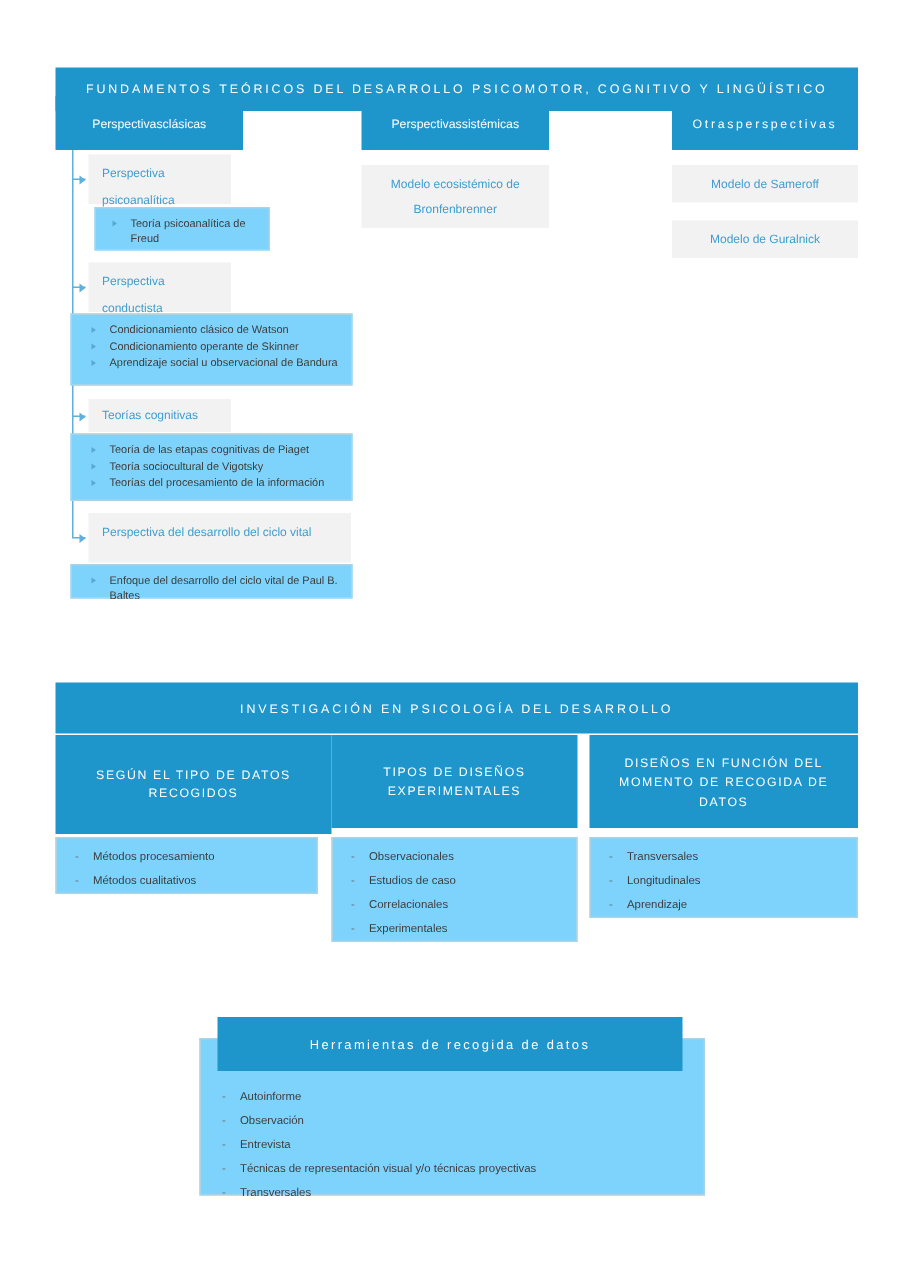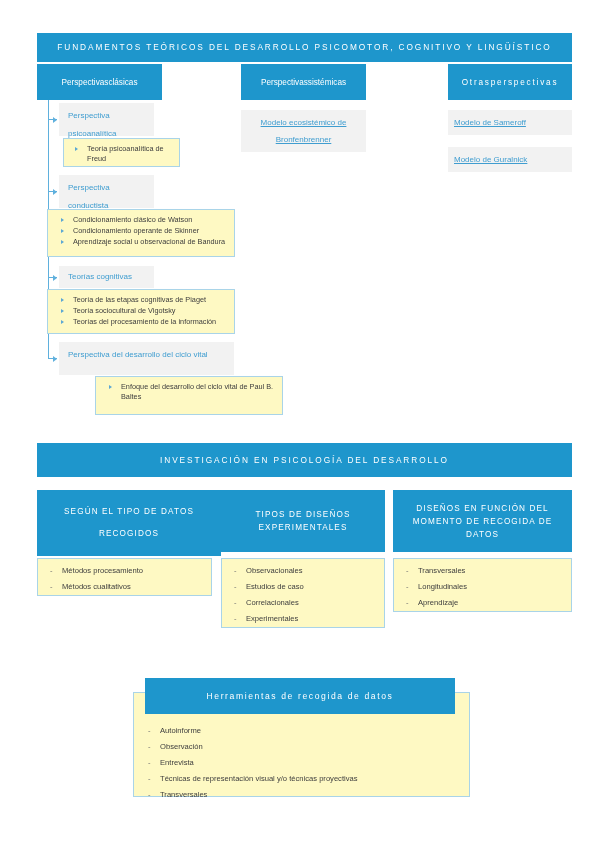--- a/index.html
+++ b/index.html
@@ -9,44 +9,45 @@
     -webkit-font-smoothing:antialiased;
   }
   .abs{position:absolute;box-sizing:border-box;}
 
   
   .banner{
     background:#1e96cc;color:#ffffff;
     display:flex;align-items:center;justify-content:center;text-align:center;
     font-size:8.3px;letter-spacing:1.9px;line-height:13px;font-weight:400;
     padding:2px 6px;
+    margin-top:12px;
   }
 
   
   .colhead{
     background:#1e96cc;color:#ffffff;
     display:flex;flex-direction:row;align-items:center;justify-content:center;
     text-align:center;font-size:8.2px;line-height:19px;
   }
   .colhead.sp{letter-spacing:1.8px;}
 
   
   .greynode{
     background:#f2f2f2;color:#3f9dd0;
     font-size:8px;line-height:18px;
     padding:4px 8px 4px 9px;
   }
   .greynode.ctr{
-    display:flex;align-items:center;justify-content:flex-start;text-align:center;
-    line-height:17px;padding:4px 6px;text-decoration:underline;
+    display:flex;align-items:center;justify-content:center;text-align:center;
+    line-height:17px;padding:4px 6px;
   }
 
   
   .card{
-    background:#fef9c3;border:1px solid #a9d4e8;
+    background:#7dd3fc;border:1px solid #a9d4e8;
     padding:5px 7px 5px 8px;
   }
   .card ul{margin:0;padding:0;list-style:none;}
   .card li{
     position:relative;padding-left:15px;
     font-size:7.3px;line-height:9.6px;color:#3d3d3d;
     margin-bottom:1.5px;
   }
   .card li .tri{
     position:absolute;left:3px;top:3px;
@@ -127,42 +128,42 @@
     <li><span class="tri"></span><span>Teoría sociocultural de Vigotsky</span></li>
     <li><span class="tri"></span><span>Teorías del procesamiento de la información</span></li>
   </ul>
 </div>
 
 <div class="abs arrowrow" style="left:48px;top:358px;width:9px;height:1px;"></div>
 <div class="abs arrowhead" style="left:53px;top:356px;"></div>
 <div class="abs greynode" style="left:59px;top:342px;width:175px;height:33px;">
   <span>Perspectiva del desarrollo del ciclo vital</span>
 </div>
-<div class="abs card" style="left:47px;top:376px;width:188px;height:39px;padding-left:10px;margin-left:48px;">
+<div class="abs card" style="left:47px;top:376px;width:188px;height:23px;padding-left:10px;">
   <ul>
     <li><span class="tri"></span><span>Enfoque del desarrollo del ciclo vital de Paul B. Baltes</span></li>
   </ul>
 </div>
 
 <div class="abs greynode ctr" style="left:241px;top:110px;width:125px;height:42px;">
   <span>Modelo ecosistémico de Bronfenbrenner</span>
 </div>
 
 <div class="abs greynode ctr" style="left:448px;top:110px;width:124px;height:25px;">
   <span>Modelo de Sameroff</span>
 </div>
 <div class="abs greynode ctr" style="left:448px;top:147px;width:124px;height:25px;">
   <span>Modelo de Guralnick</span>
 </div>
 
 <div class="abs banner" style="left:37px;top:443px;width:535px;height:34px;">
   <span>INVESTIGACIÓN EN PSICOLOGÍA DEL DESARROLLO</span>
 </div>
 
-<div class="abs colhead" style="left:37px;top:490px;width:184px;height:66px;line-height:22px;letter-spacing:1.1px;">
+<div class="abs colhead" style="left:37px;top:490px;width:184px;height:66px;line-height:12px;letter-spacing:1.1px;">
   <span style="padding:0 10px;">SEGÚN EL TIPO DE DATOS RECOGIDOS</span>
 </div>
 <div class="abs colhead" style="left:221px;top:490px;width:164px;height:62px;line-height:13px;letter-spacing:1.1px;">
   <span style="padding:0 10px;">TIPOS DE DISEÑOS EXPERIMENTALES</span>
 </div>
 <div class="abs colhead" style="left:393px;top:490px;width:179px;height:62px;line-height:13px;letter-spacing:1.1px;">
   <span style="padding:0 8px;">DISEÑOS EN FUNCIÓN DEL MOMENTO DE RECOGIDA DE DATOS</span>
 </div>
 
 <div class="abs card dash" style="left:37px;top:558px;width:175px;height:38px;padding:4px 8px 4px 10px;">

